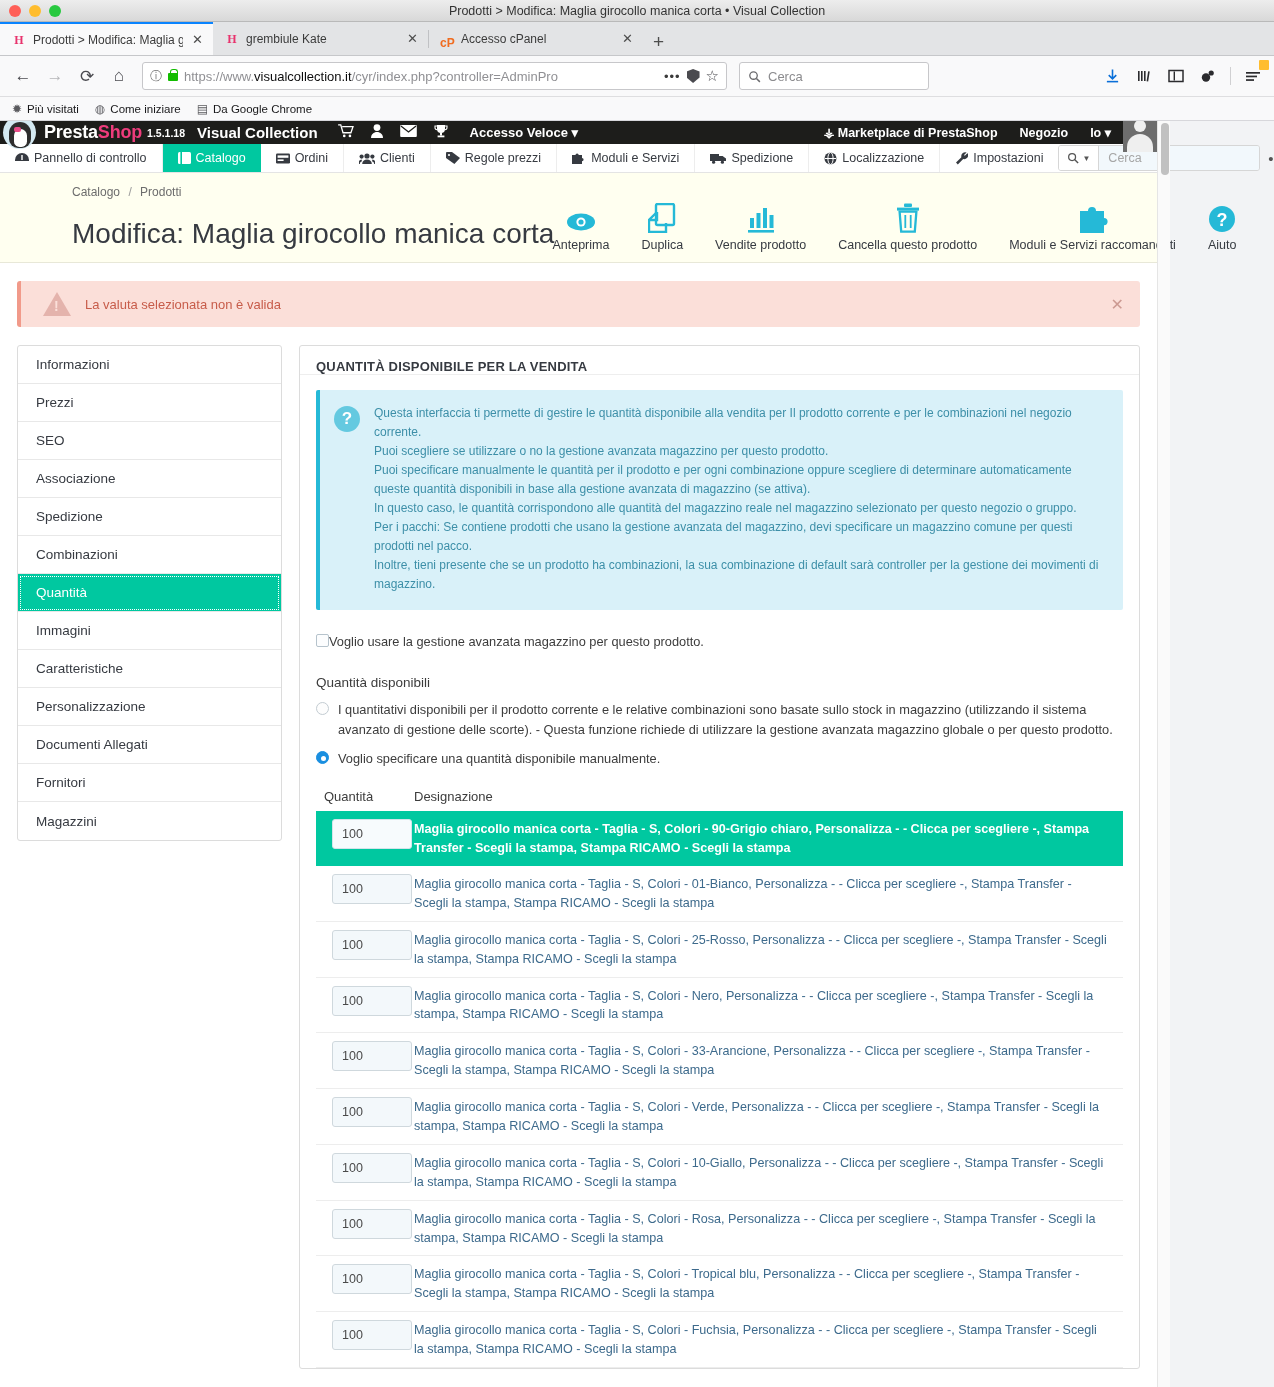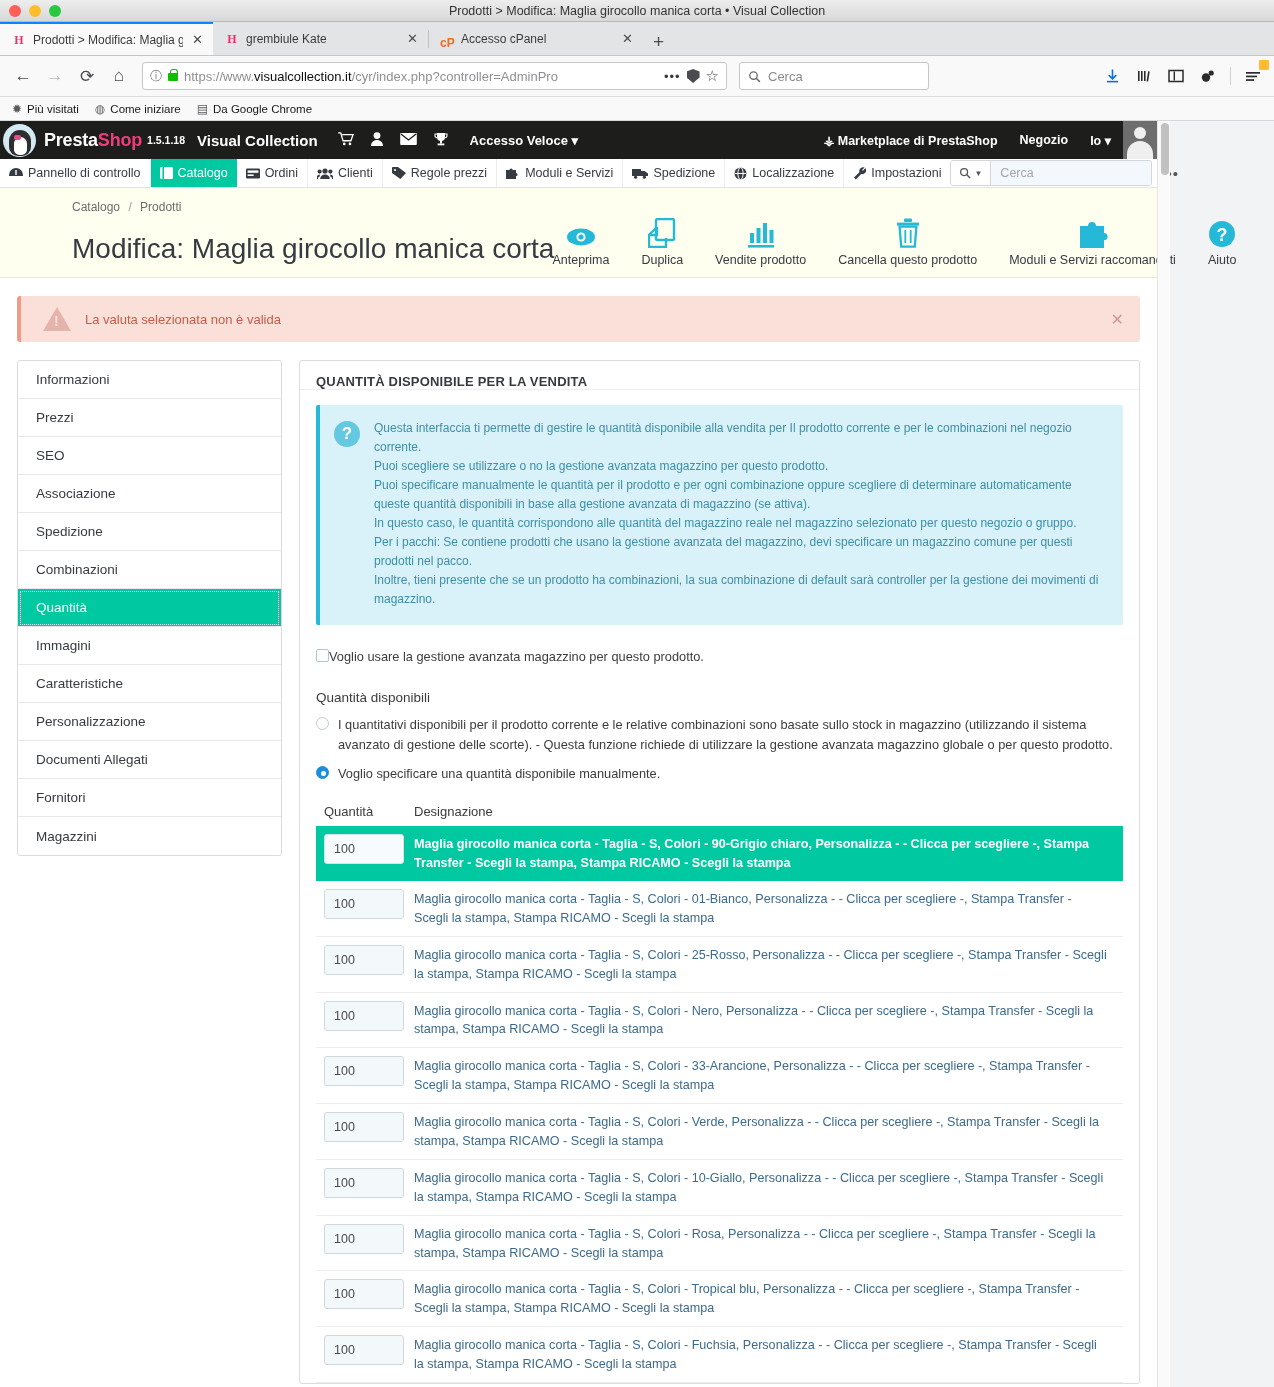--- a/index.html
+++ b/index.html
@@ -141,21 +141,21 @@
     width: 13px; height: 100%; background: #fafafa;
     border-left: 1px solid #e5e5e5;
   }
   .vthumb {
     position: absolute; top: 2px; left: 2.5px;
     width: 8px; height: 52px; border-radius: 4px; background: #c1c1c1;
   }
 
   
   .ps-header {
-    height: 38px; background: #1d1d1b; display: flex;
+    height: 23px; background: #1d1d1b; display: flex;
     align-items: center; color: #fff; position: relative;
   }
   .ps-logo-circle {
     width: 33px; height: 33px; border-radius: 50%;
     background: #d4e9f2; margin-left: 3px; position: relative;
     overflow: hidden; flex: 0 0 33px;
   }
   .ps-logo-circle .pg-body {
     position: absolute; width: 22px; height: 26px; left: 6px; top: 6px;
     background: #2e2e2e; border-radius: 11px 11px 9px 9px;
@@ -195,21 +195,21 @@
     width:26px; height:22px; border-radius:13px 13px 0 0; background:#efefef;
   }
 
   
   .ps-nav {
     height: 29px; background: #fff; display: flex; align-items: stretch;
     border-bottom: 1px solid #e4e4e4; font-size: 12.5px;
   }
   .ps-nav-item {
     display: flex; align-items: center; gap: 5px;
-    padding: 0 9px; color: #363a41; border-right: 1px solid #ededed;
+    padding: 0 15px; color: #363a41; border-right: 1px solid #ededed;
     white-space: nowrap;
   }
   .ps-nav-item.active { background: #00c8a0; color: #fff; border-right: none; }
   .ps-nav-search {
     margin-left: auto; display: flex; align-items: center; padding-right: 8px; gap: 8px;
   }
   .ps-search-box {
     display: flex; align-items: center; height: 26px;
     border: 1px solid #d6d6d6; border-radius: 3px; overflow: hidden;
   }
@@ -333,21 +333,21 @@
   .qhead { display: flex; font-size: 13px; color: #3c3c3c; padding-bottom: 7px; }
   .qhead .c1 { width: 98px; padding-left: 8px; }
   .qhead .c2 { padding-left: 0; }
   .qrow {
     display: flex; align-items: flex-start;
     border-bottom: 1px solid #ededed; padding: 8px 0 8px 0;
     min-height: 46px;
   }
   .qrow:first-child { border-top: 2px solid #00c8a0; }
   .qrow.sel { background: #00c8a0; border-bottom: none; }
-  .qrow .qin { width: 98px; flex: 0 0 98px; padding-left: 8px; }
+  .qrow .qin { width: 98px; flex: 0 0 98px; padding-left: 16px; }
   .qinput {
     width: 80px; height: 30px; background: #f3f8fb;
     border: 1px solid #cfd8dd; border-radius: 3px;
     font-size: 12.5px; color: #4a4a4a; padding-left: 9px;
     display: flex; align-items: center;
   }
   .qrow.sel .qinput { background: #f7fbfd; border-color: #d4e4ea; }
   .qdesc {
     flex: 1; font-size: 12.6px; color: #3d6a8c;
     line-height: 1.5; padding: 1px 14px 0 0;

